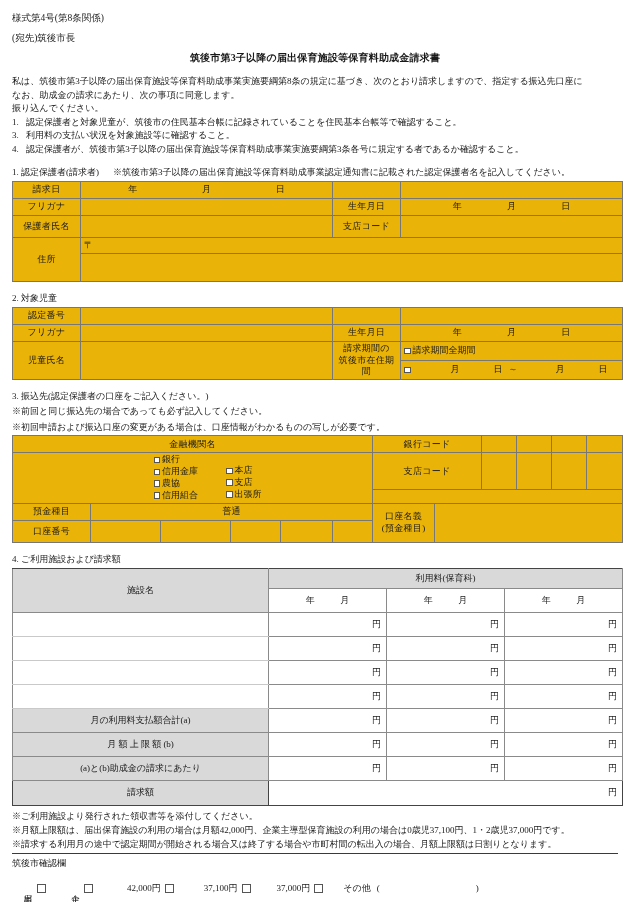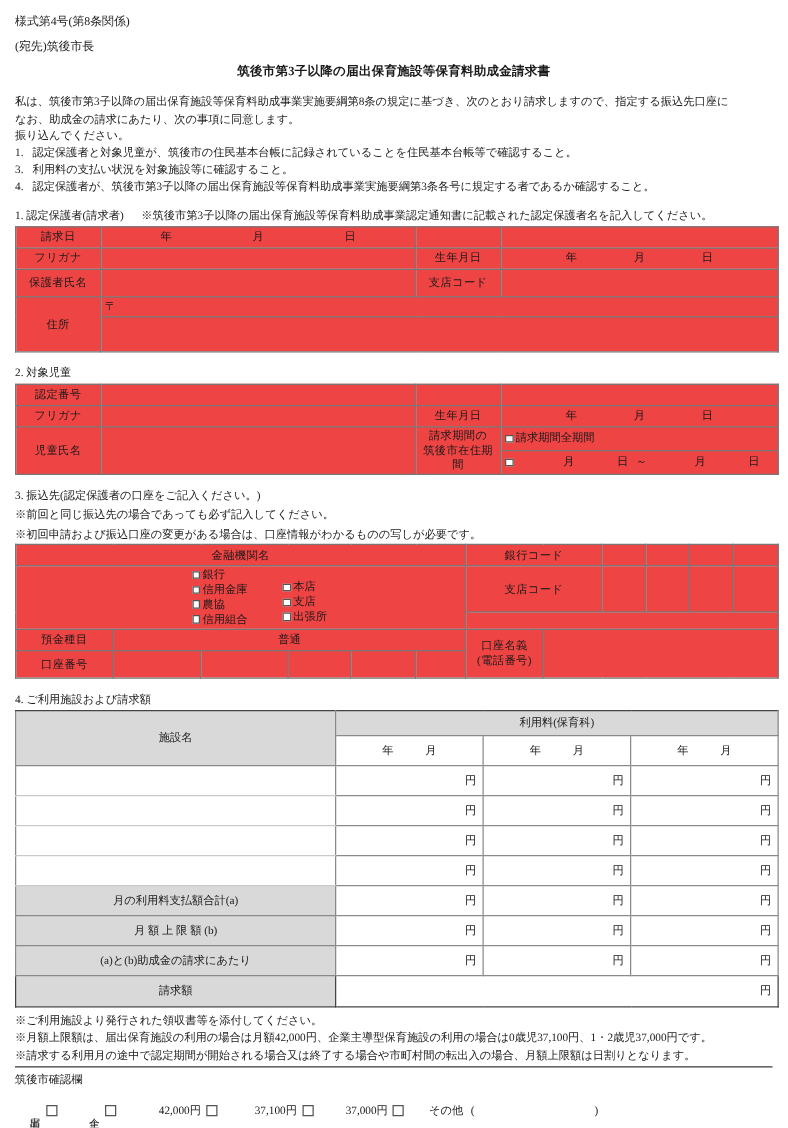--- a/index.html
+++ b/index.html
@@ -36,36 +36,36 @@
     width: 610px;
     margin: 0 0 10px 2px;
     table-layout: fixed;
   }
   table.frm td {
     border: 1px solid #777;
     padding: 1px 3px;
     font-size: 9px;
     height: 17px;
     vertical-align: middle;
-    background: #ef4444;
+    background: #eab308;
   }
   td.lbl {
     background: #d9d9d9;
     text-align: center;
     font-size: 9px;
     letter-spacing: .3px;
   }
   td.nob { border: none; background: transparent; }
   .ymd { display: flex; justify-content: space-around; padding: 0 12px; }
   .ymd span { }
   .ymd-wide { display: flex; justify-content: space-around; padding: 0 26px; }
 
   
   .fin-box { height: 56px; vertical-align: top; padding: 2px 0 0 0; }
-  .fin-inner { display: flex; justify-content: center; gap: 28px; padding-left: 30px; }
+  .fin-inner { display: flex; justify-content: center; gap: 28px; padding-left: 30px; align-items: center; }
   .fin-col { display: flex; flex-direction: column; line-height: 1.32; }
   .cb {
     display: inline-block; width: 6.5px; height: 6.5px;
     border: 1px solid #555; margin-right: 2px;
     vertical-align: -1px; background: #fff;
   }
   .cb-lg {
     display: inline-block; width: 9px; height: 9px;
     border: 1px solid #555; vertical-align: -1px; background: #fff;
   }
@@ -282,21 +282,21 @@
       <td></td>
     </tr>
     <tr>
       <td class="nob" colspan="6" style="height:10px"></td>
     </tr>
     <tr>
       <td class="lbl">預金種目</td>
       <td colspan="5" style="text-align:center">普通</td>
       <td class="lbl" rowspan="2" style="line-height:1.3">
         <div>口座名義</div>
-        <div>(電話番号)</div>
+        <div>(預金種目)</div>
       </td>
       <td colspan="5" rowspan="2"></td>
     </tr>
     <tr>
       <td class="lbl" style="height:22px">口座番号</td>
       <td></td>
       <td></td>
       <td></td>
       <td></td>
       <td></td>

